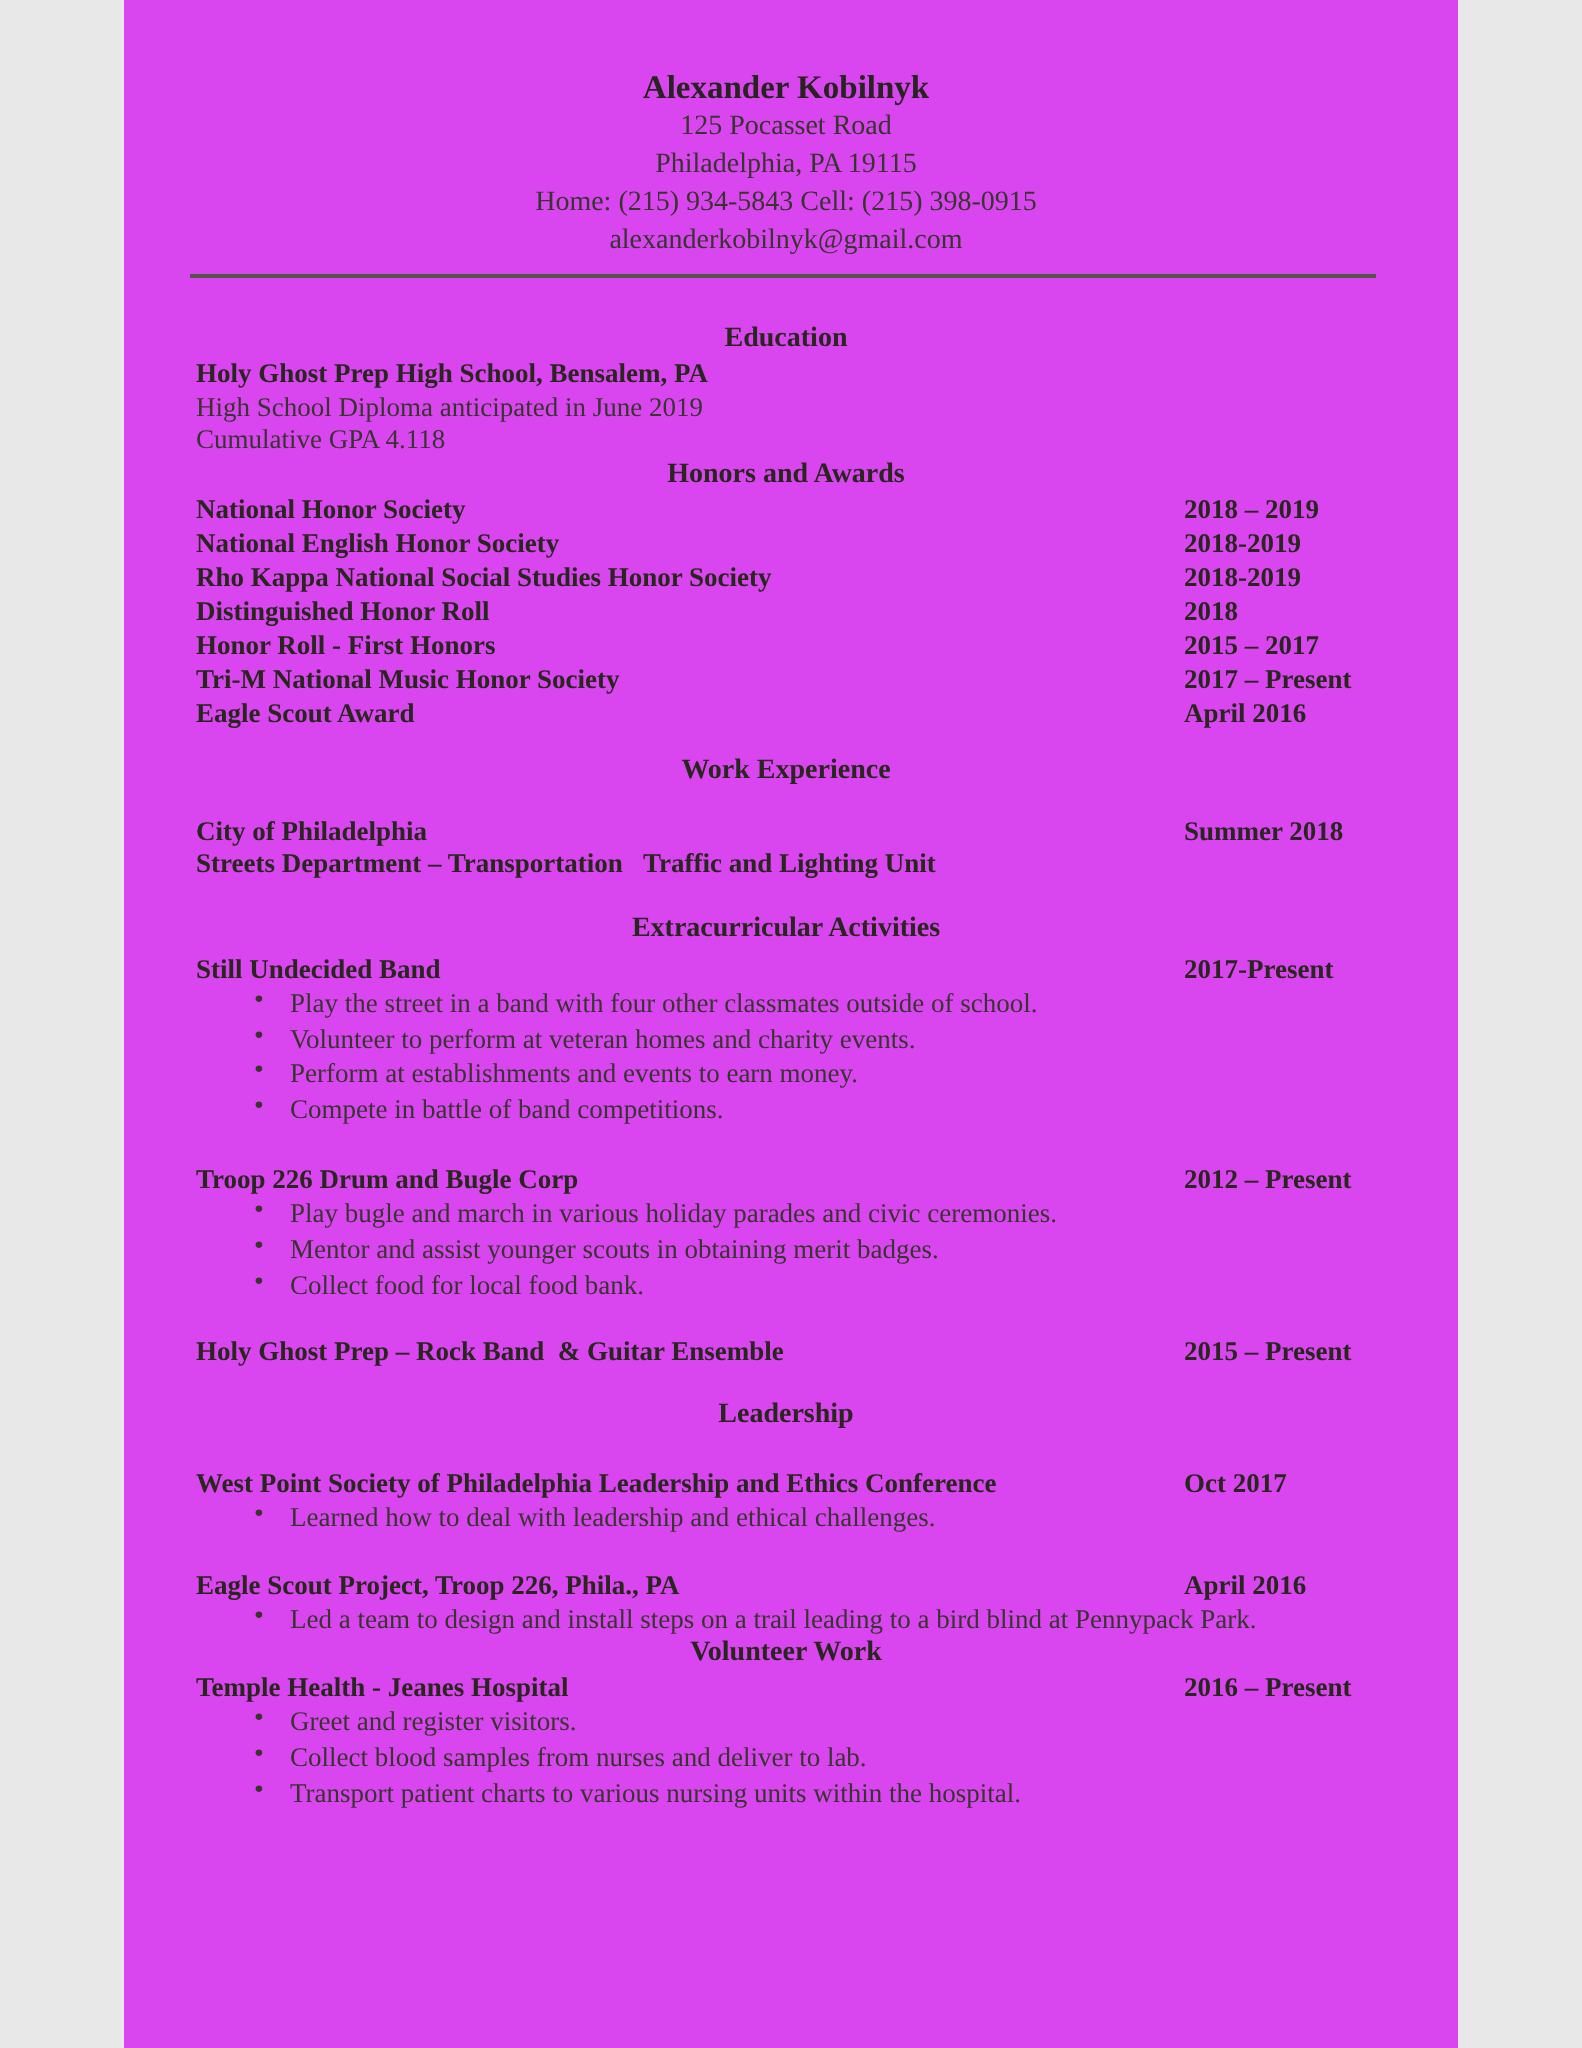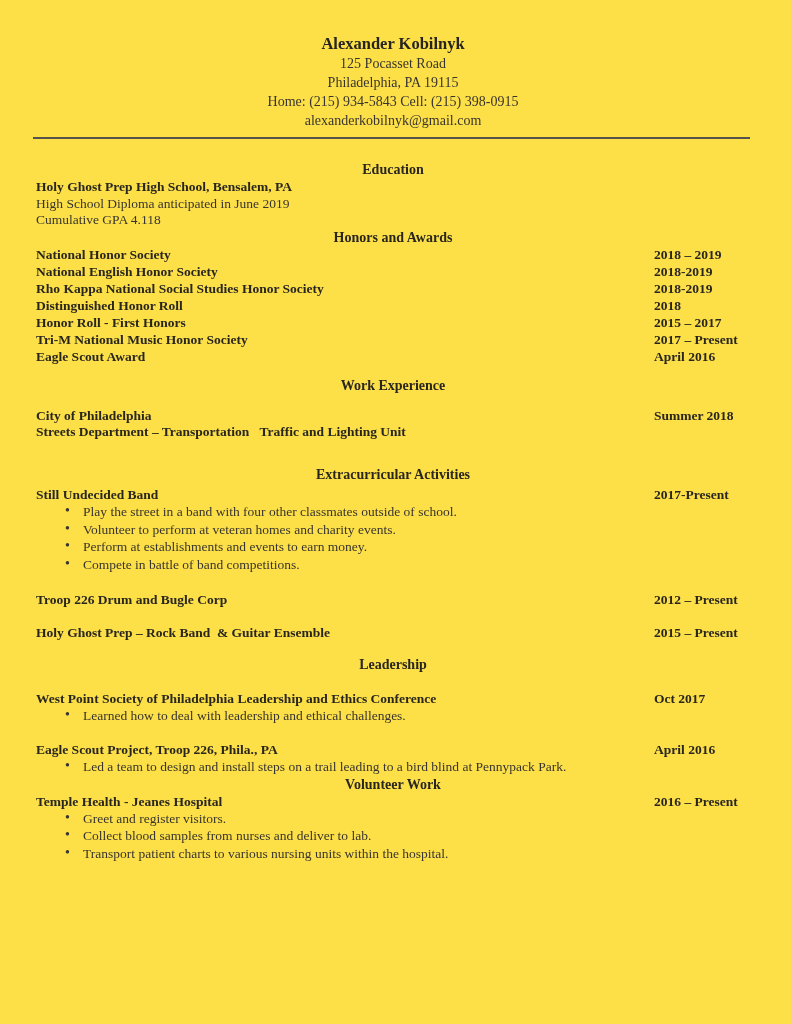--- a/index.html
+++ b/index.html
@@ -2,24 +2,24 @@
 <html><head>
 <meta charset="utf-8">
 <style>
   html, body { margin: 0; padding: 0; }
   body {
     background: #e8e8e8;
     font-family: "Liberation Serif", "DejaVu Serif", serif;
   }
   .page {
     position: relative;
-    width: 791px;
+    width: 667px;
     height: 1024px;
     margin: 0 auto;
-    background: #fde047;
+    background: #d946ef;
     color: #38342f;
     box-sizing: border-box;
     padding: 34px 41px 0 36px;
     overflow: hidden;
   }
   
   .header { text-align: center; }
   .candidate-name {
     font-size: 16.5px;
     font-weight: bold;
@@ -71,21 +71,21 @@
     position: absolute;
     left: 29px;
     top: -1px;
     font-size: 14px;
   }
   
   .m-edu-heading   { margin-top: 22px; margin-bottom: 1px; }
   .m-honors-heading{ margin-top: 0; }
   .m-work-heading  { margin-top: 12px; }
   .m-city-entry    { margin-top: 13px; }
-  .m-extra-heading { margin-top: 26px; }
+  .m-extra-heading { margin-top: 16px; }
   .m-band-entry    { margin-top: 3px; }
   .m-troop-entry   { margin-top: 18px; }
   .m-hgp-entry     { margin-top: 16px; }
   .m-lead-heading  { margin-top: 15px; }
   .m-wp-entry      { margin-top: 17px; }
   .m-eagle-entry   { margin-top: 16px; }
   .m-vol-heading   { margin-top: 0; }
   .m-temple-entry  { margin-top: 0; }
 </style>
 </head>
@@ -157,20 +157,25 @@
       <li>Volunteer to perform at veteran homes and charity events.</li>
       <li>Perform at establishments and events to earn money.</li>
       <li>Compete in battle of band competitions.</li>
     </ul>
   </div>
   <div class="entry m-troop-entry">
     <div class="row">
       <span class="row-label">Troop 226 Drum and Bugle Corp</span>
       <span class="row-date">2012 – Present</span>
     </div>
+    <ul class="bullets">
+      <li>Play bugle and march in various holiday parades and civic ceremonies.</li>
+      <li>Mentor and assist younger scouts in obtaining merit badges.</li>
+      <li>Collect food for local food bank.</li>
+    </ul>
   </div>
   <div class="entry m-hgp-entry">
     <div class="row">
       <span class="row-label">Holy Ghost Prep – Rock Band &nbsp;&amp; Guitar Ensemble</span>
       <span class="row-date">2015 – Present</span>
     </div>
   </div>
 
   <div class="sec-heading m-lead-heading">Leadership</div>
   <div class="entry m-wp-entry">

